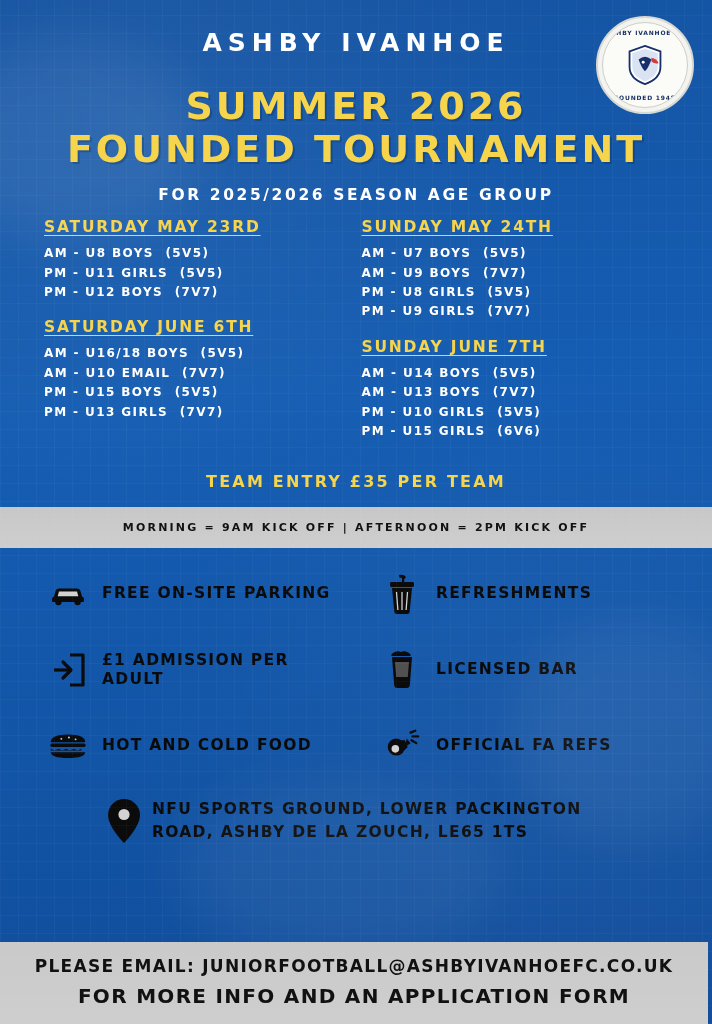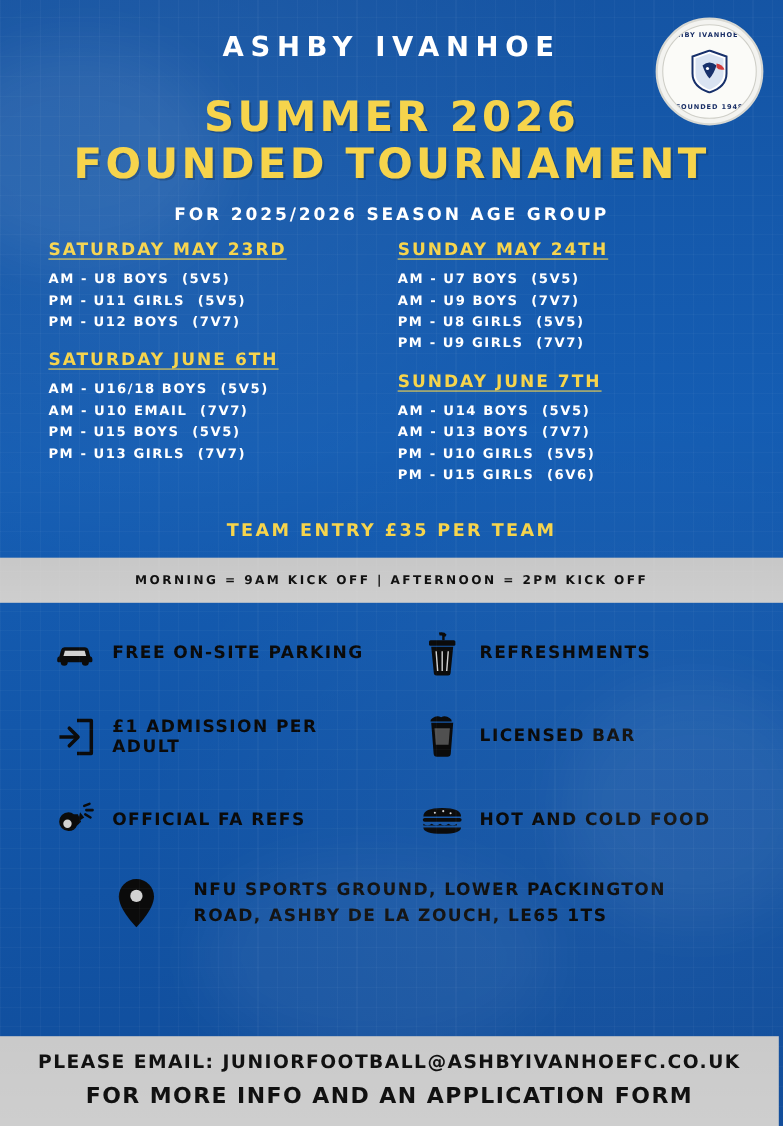--- a/index.html
+++ b/index.html
@@ -174,21 +174,21 @@
     color: #0a0a0a;
     font-weight: bold;
     font-size: 15.5px;
     letter-spacing: 1.3px;
     line-height: 1.2;
   }
 
   .address {
     display: flex;
     align-items: center;
-    gap: 32px;
+    gap: 8px;
     padding: 32px 0 0 78px;
   }
   .address .ic { width: 40px; height: 46px; flex: 0 0 40px; display:flex; align-items:center; justify-content:center;}
   .address .lbl {
     color: #0a0a0a;
     font-weight: bold;
     font-size: 15.5px;
     letter-spacing: 1.3px;
     line-height: 1.5;
   }
@@ -374,43 +374,43 @@
             <path d="M6 4 q4 -3 8 -1 q4 -2 8 1 q2 1 1.6 3 H4.4 Q4 5 6 4 z" fill="#0b0b0b"></path>
             <path d="M5 8 h20 l-2.2 28 q-.2 3 -3 3 h-9.6 q-2.8 0 -3 -3 z" fill="#0b0b0b"></path>
             <path d="M8 13 h14 l-1.2 15 h-11.6 z" fill="#d2d2d2" opacity=".35"></path>
           </svg>
         </span>
         <span class="lbl">LICENSED BAR</span>
       </div>
 
       <div class="amen">
         <span class="ic">
-          <svg width="42" height="34" viewBox="0 0 42 34">
-            <path d="M30 3 l5 -2 M32 7 l6 0 M31 11 l5 3" stroke="#0b0b0b" stroke-width="2.4" stroke-linecap="round"></path>
-            <path d="M26 9 l4 5 l-6 4 z" fill="#0b0b0b"></path>
-            <path d="M20 11 h4 l3 7 l-4 4 q-2 5 -8 5 a9 9 0 1 1 0 -18 q3 0 5 2 z" fill="#0b0b0b"></path>
-            <circle cx="14" cy="20" r="4" fill="#d2d2d2"></circle>
-          </svg>
-        </span>
-        <span class="lbl">OFFICIAL FA REFS</span>
-      </div>
-
-      <div class="amen">
-        <span class="ic">
           <svg width="42" height="30" viewBox="0 0 42 30">
             <path d="M3 11 q0 -8 18 -8 q18 0 18 8 z" fill="#0b0b0b"></path>
             <rect x="2.5" y="12.5" width="37" height="3.6" rx="1.8" fill="#0b0b0b"></rect>
             <path d="M3 18 q4 3 8 0 q4 3 8 0 q4 3 8 0 q4 3 8 0 v1.6 h-32 z" fill="#0b0b0b"></path>
             <path d="M3 21.5 h36 q0 6 -18 6 q-18 0 -18 -6 z" fill="#0b0b0b"></path>
             <circle cx="14" cy="7.5" r="1" fill="#d2d2d2"></circle>
             <circle cx="22" cy="6" r="1" fill="#d2d2d2"></circle>
             <circle cx="29" cy="8" r="1" fill="#d2d2d2"></circle>
           </svg>
         </span>
         <span class="lbl">HOT AND COLD FOOD</span>
+      </div>
+
+      <div class="amen">
+        <span class="ic">
+          <svg width="42" height="34" viewBox="0 0 42 34">
+            <path d="M30 3 l5 -2 M32 7 l6 0 M31 11 l5 3" stroke="#0b0b0b" stroke-width="2.4" stroke-linecap="round"></path>
+            <path d="M26 9 l4 5 l-6 4 z" fill="#0b0b0b"></path>
+            <path d="M20 11 h4 l3 7 l-4 4 q-2 5 -8 5 a9 9 0 1 1 0 -18 q3 0 5 2 z" fill="#0b0b0b"></path>
+            <circle cx="14" cy="20" r="4" fill="#d2d2d2"></circle>
+          </svg>
+        </span>
+        <span class="lbl">OFFICIAL FA REFS</span>
       </div>
     </div>
 
     <div class="address">
       <span class="ic">
         <svg width="34" height="46" viewBox="0 0 34 46">
           <path d="M17 1 C8.2 1 1 8.2 1 17 C1 29 17 45 17 45 C17 45 33 29 33 17 C33 8.2 25.8 1 17 1 z" fill="#0b0b0b"></path>
           <circle cx="17" cy="16.5" r="5.6" fill="#d2d2d2"></circle>
         </svg>
       </span>

